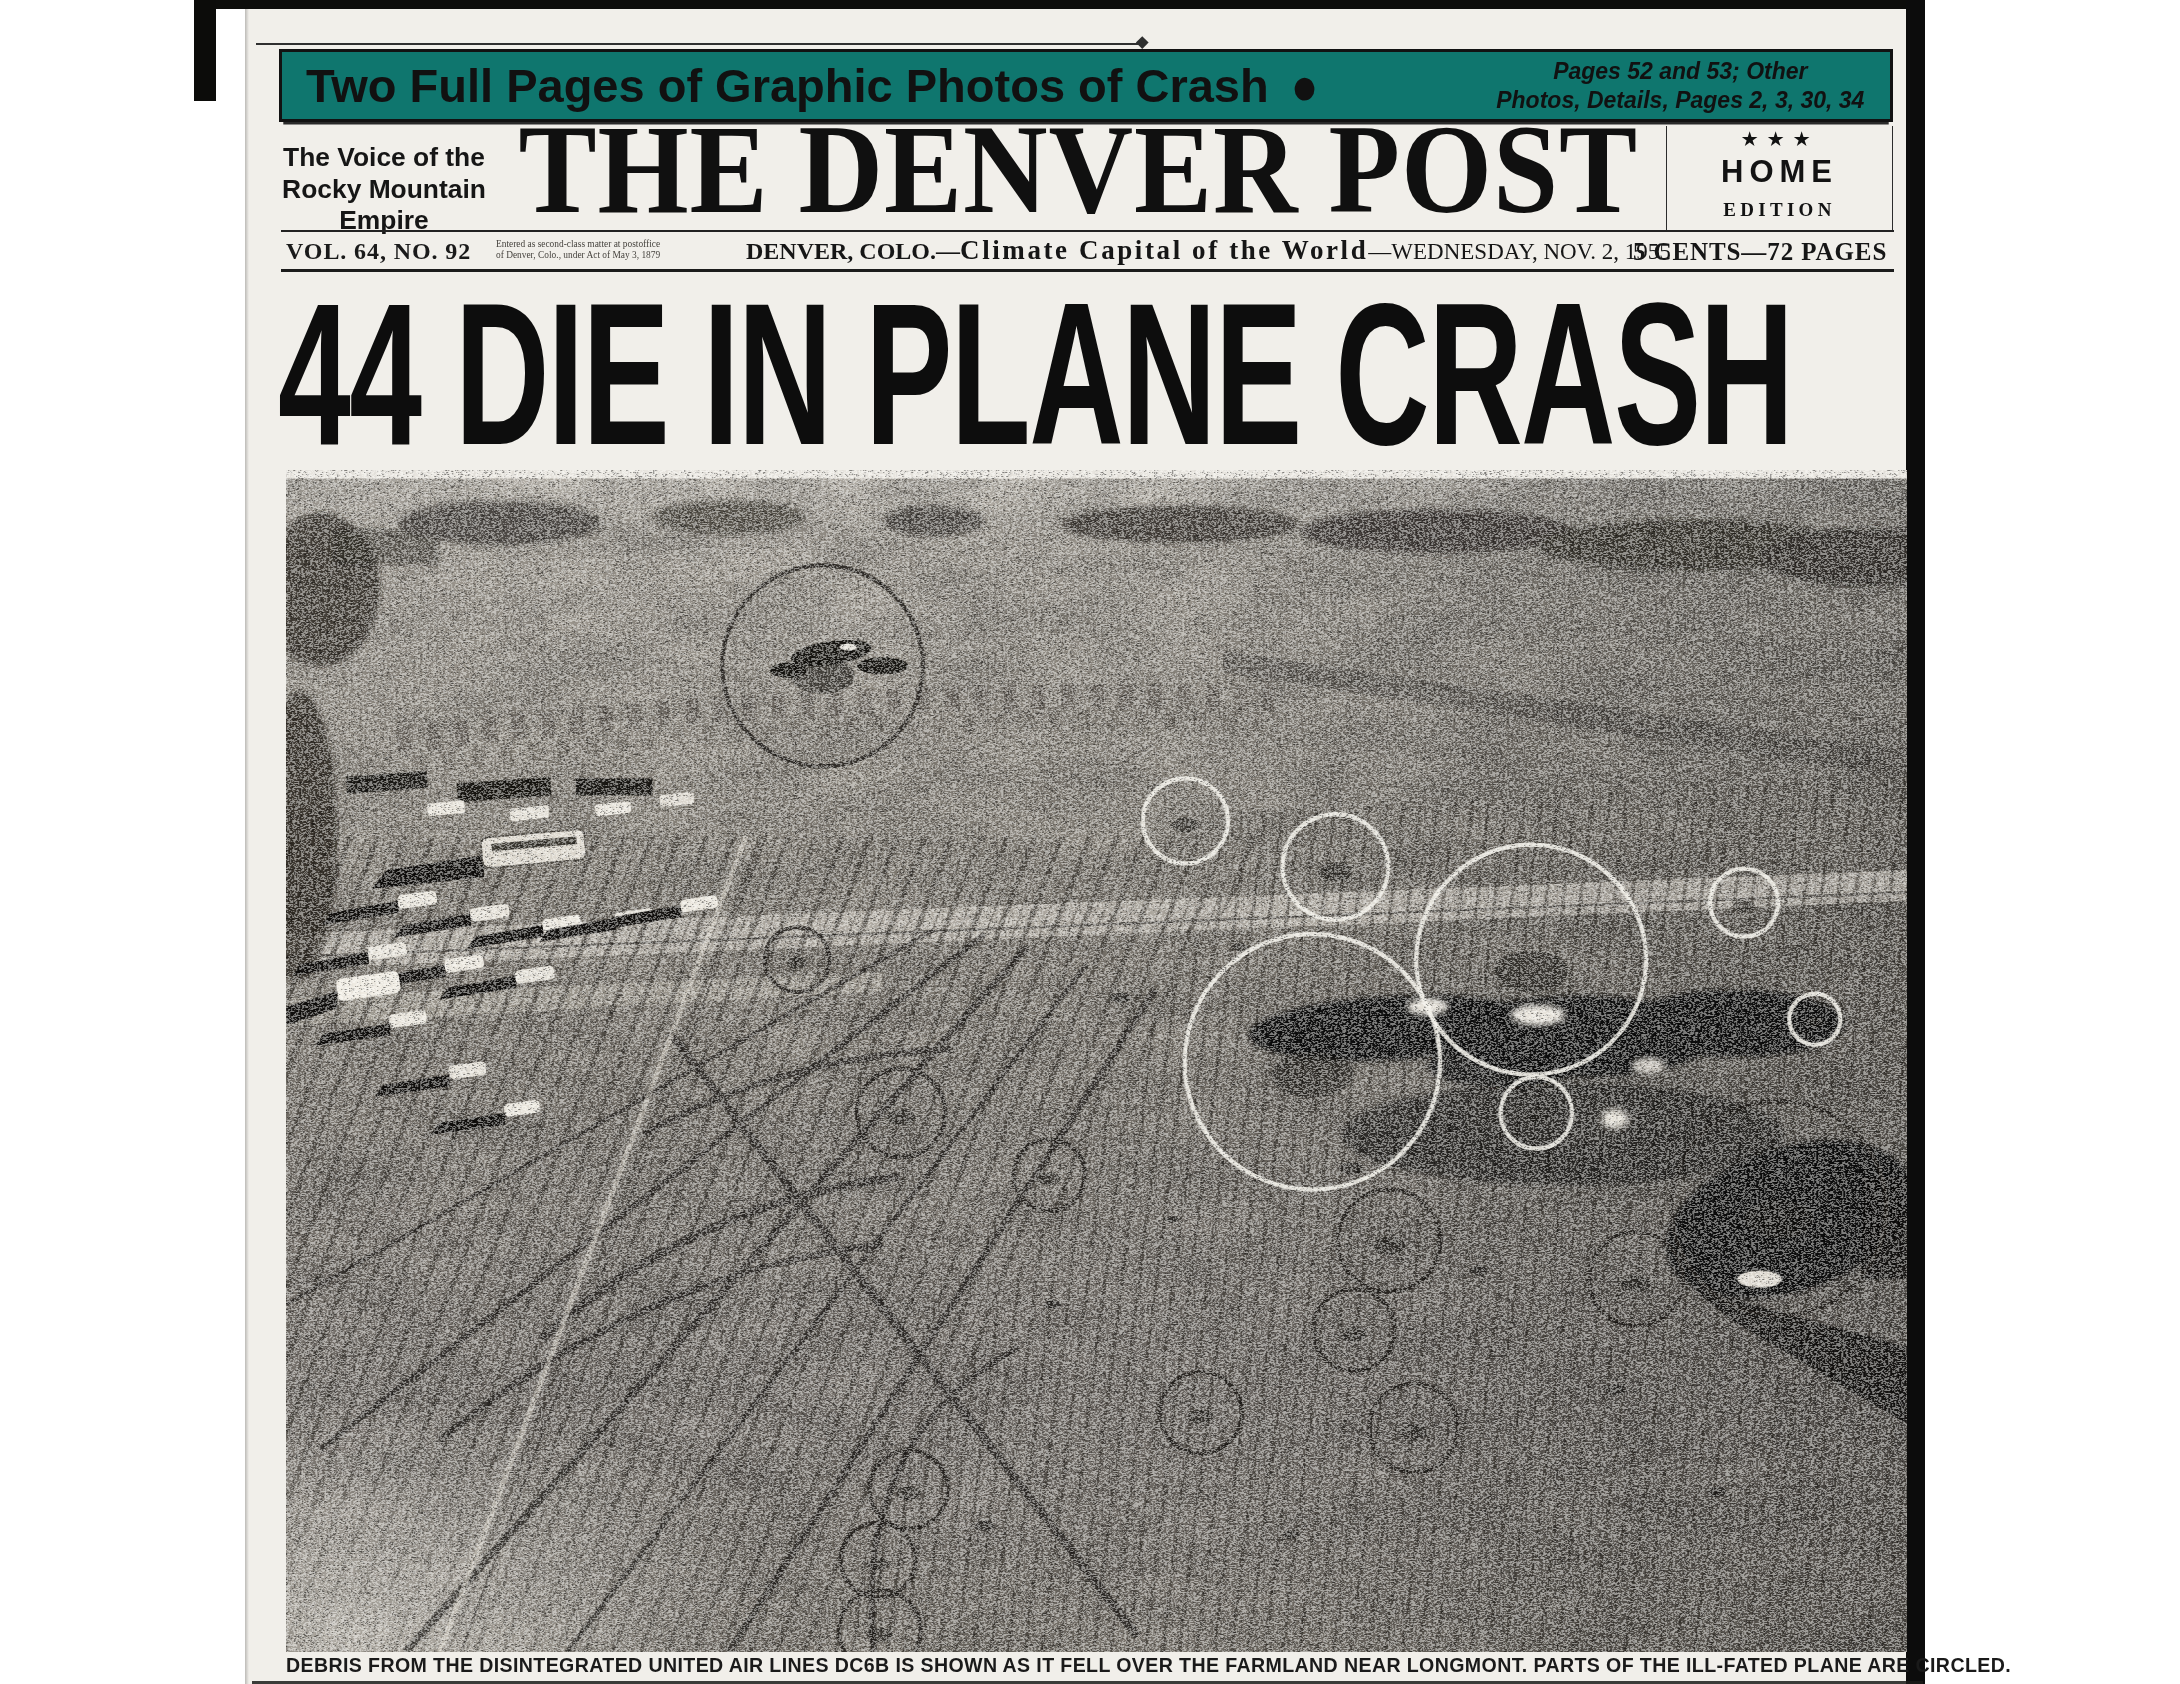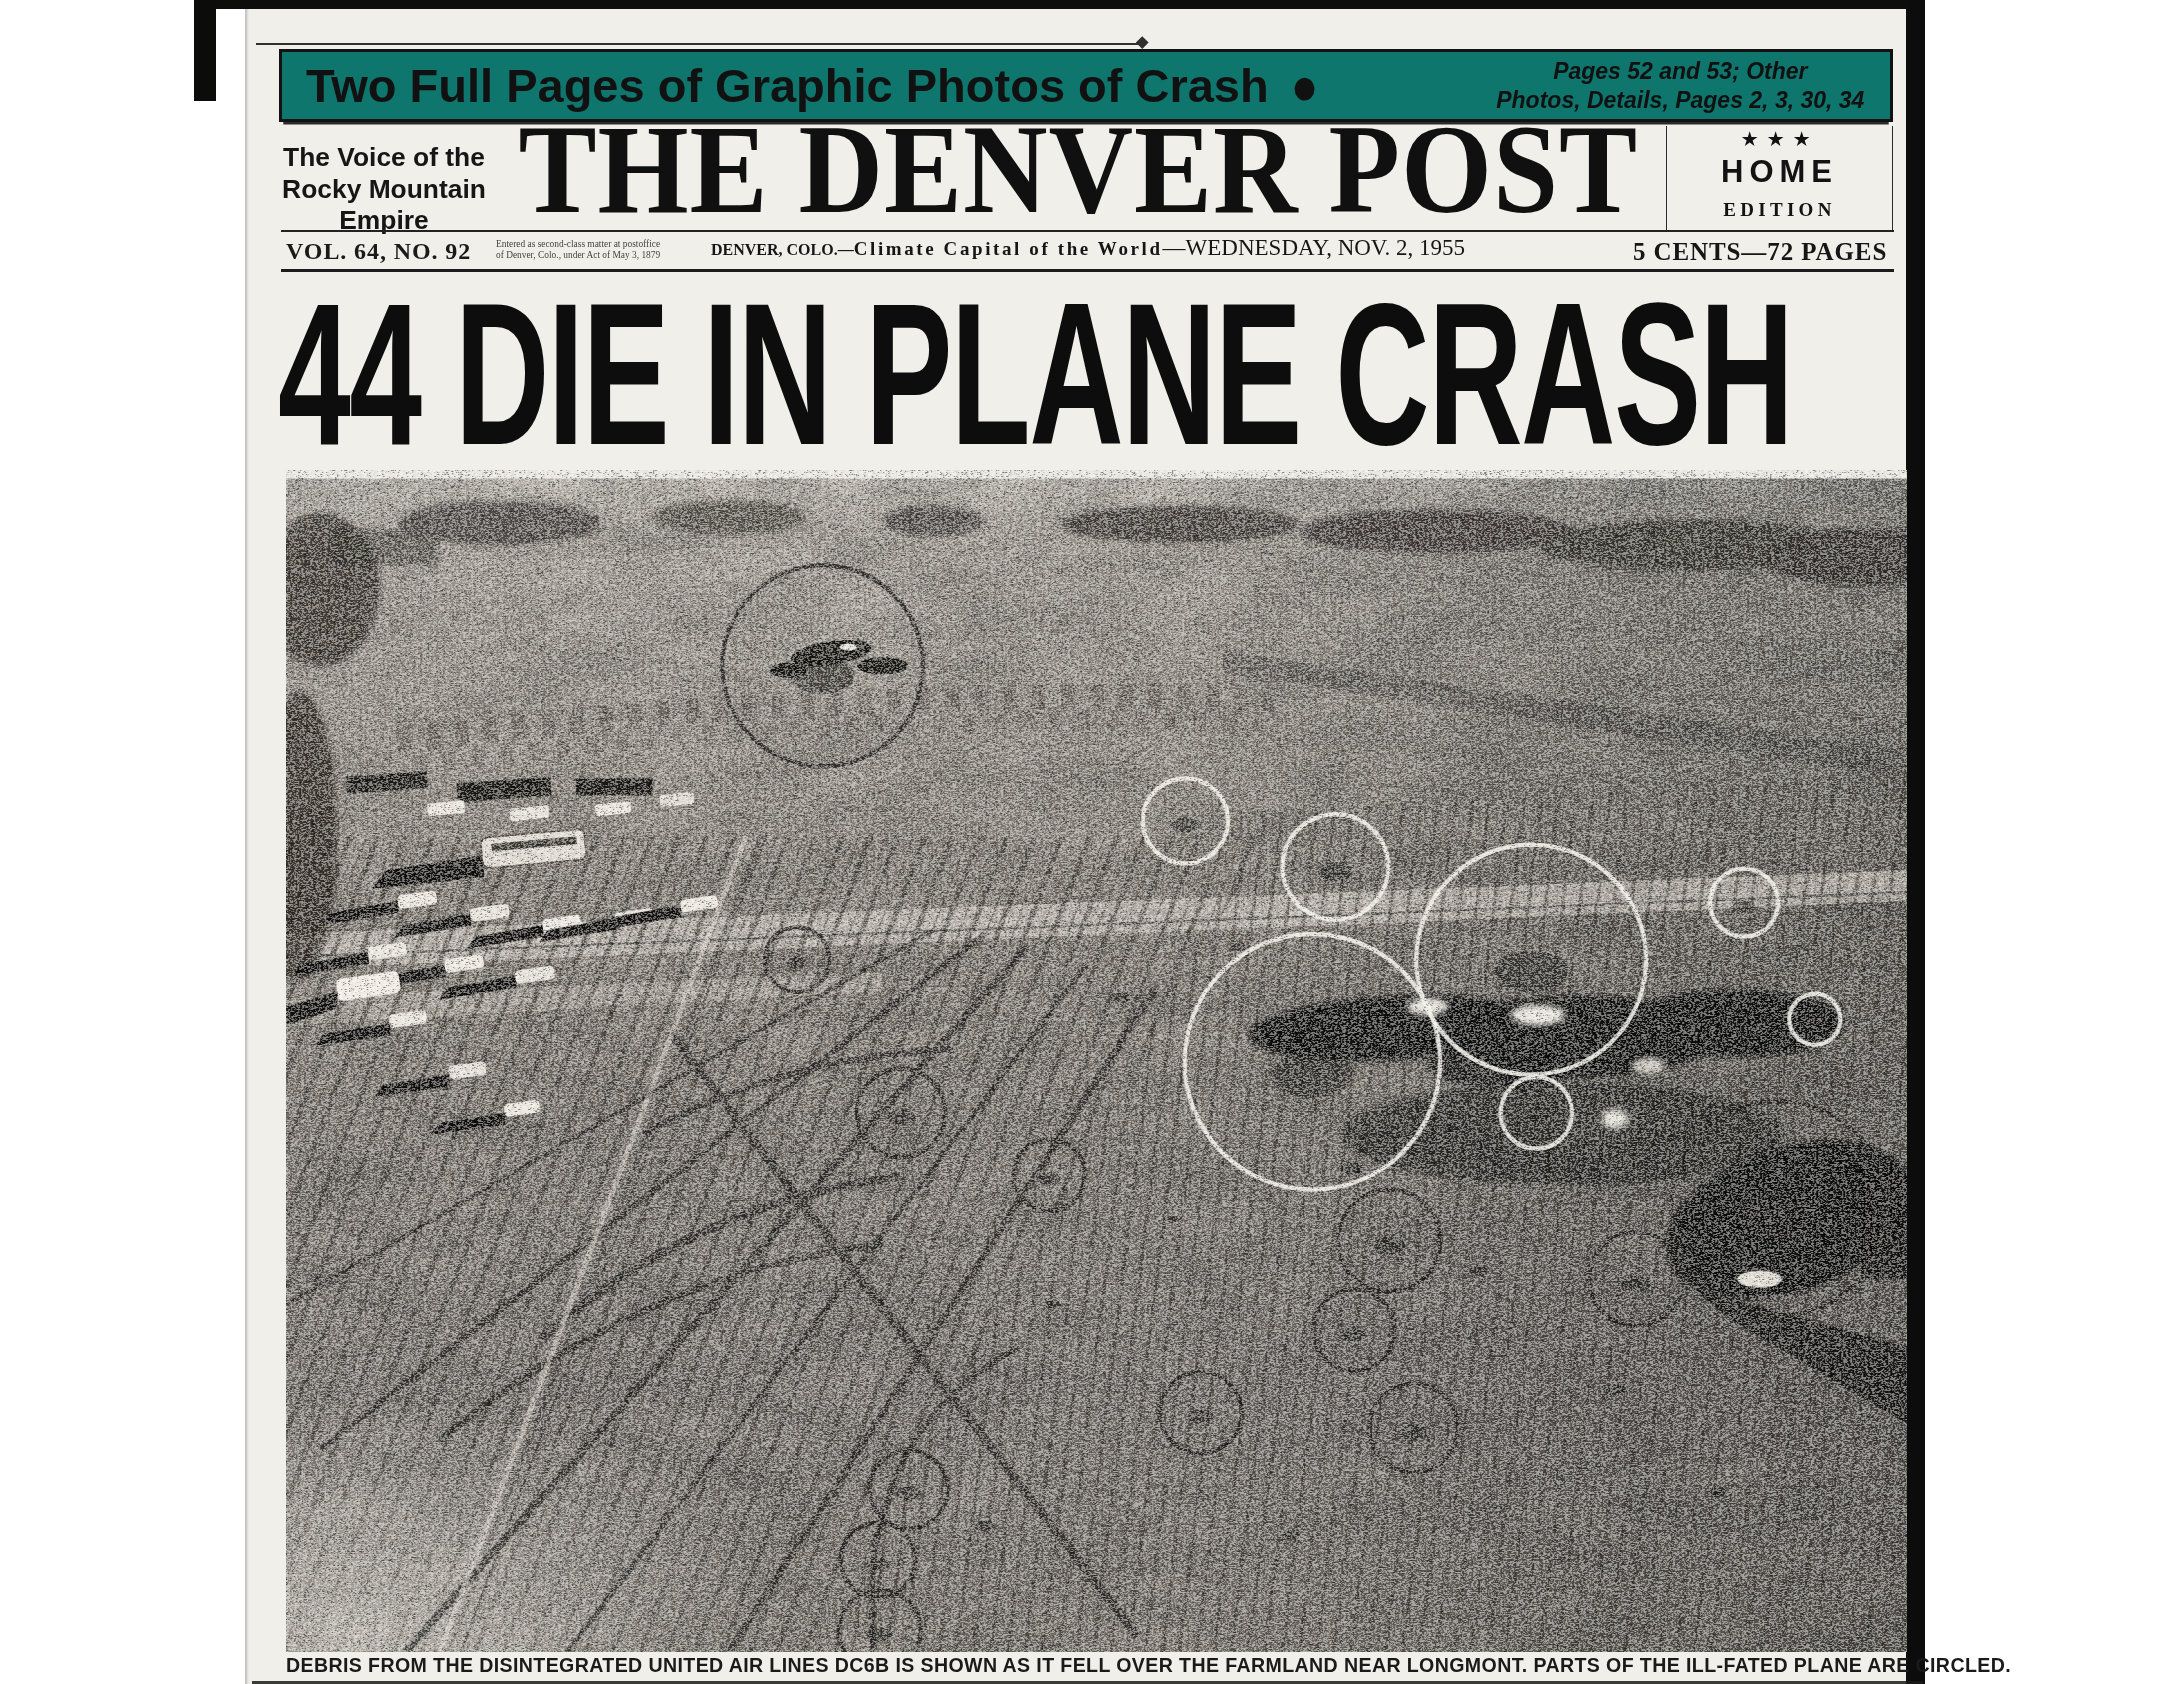--- a/index.html
+++ b/index.html
@@ -38,22 +38,22 @@
     line-height:31px;color:#131313;text-align:center;}
 
   .rule-date-top{position:absolute;left:281px;top:230px;width:1613px;height:1.7px;background:#222;}
   .rule-date-bottom{position:absolute;left:281px;top:269px;width:1613px;height:3.4px;background:#1c1c1c;}
   .dateline{position:absolute;left:281px;top:235px;width:1613px;height:34px;}
   .dl-vol{position:absolute;left:5.1px;top:3.4px;font-family:"Liberation Serif",serif;font-weight:bold;
     font-size:24px;color:#1a1a1a;letter-spacing:0.9px;}
   .dl-entered{position:absolute;left:215px;top:4.3px;width:256px;font-family:"Liberation Serif",serif;
     font-size:9.4px;line-height:11px;color:#46433e;filter:blur(0.4px);}
   .dl-center{position:absolute;left:430px;top:0;white-space:nowrap;font-family:"Liberation Serif",serif;color:#161616;}
-  .dl-city{font-weight:bold;font-size:16px;}
-  .dl-climate{font-weight:bold;font-size:19px;letter-spacing:2.6px;}
+  .dl-city{font-weight:bold;font-size:24px;margin-left:35px;}
+  .dl-climate{font-weight:bold;font-size:27px;letter-spacing:2.6px;}
   .dl-date{font-weight:normal;font-size:23px;}
   .dl-price{position:absolute;right:6.8px;top:2.6px;font-family:"Liberation Serif",serif;font-weight:bold;
     font-size:25px;letter-spacing:0.9px;color:#161616;}
 
   .headline{position:absolute;left:278px;top:286px;white-space:nowrap;font-weight:bold;
     font-size:203px;line-height:152px;letter-spacing:-2.6px;color:#0d0d0d;
     transform:scaleX(.645);transform-origin:left top;padding-top:12px;}
 
   .photo{position:absolute;left:286px;top:470px;width:1621px;height:1182px;background:#9a948b;overflow:hidden;}
   .photo svg{display:block;}

